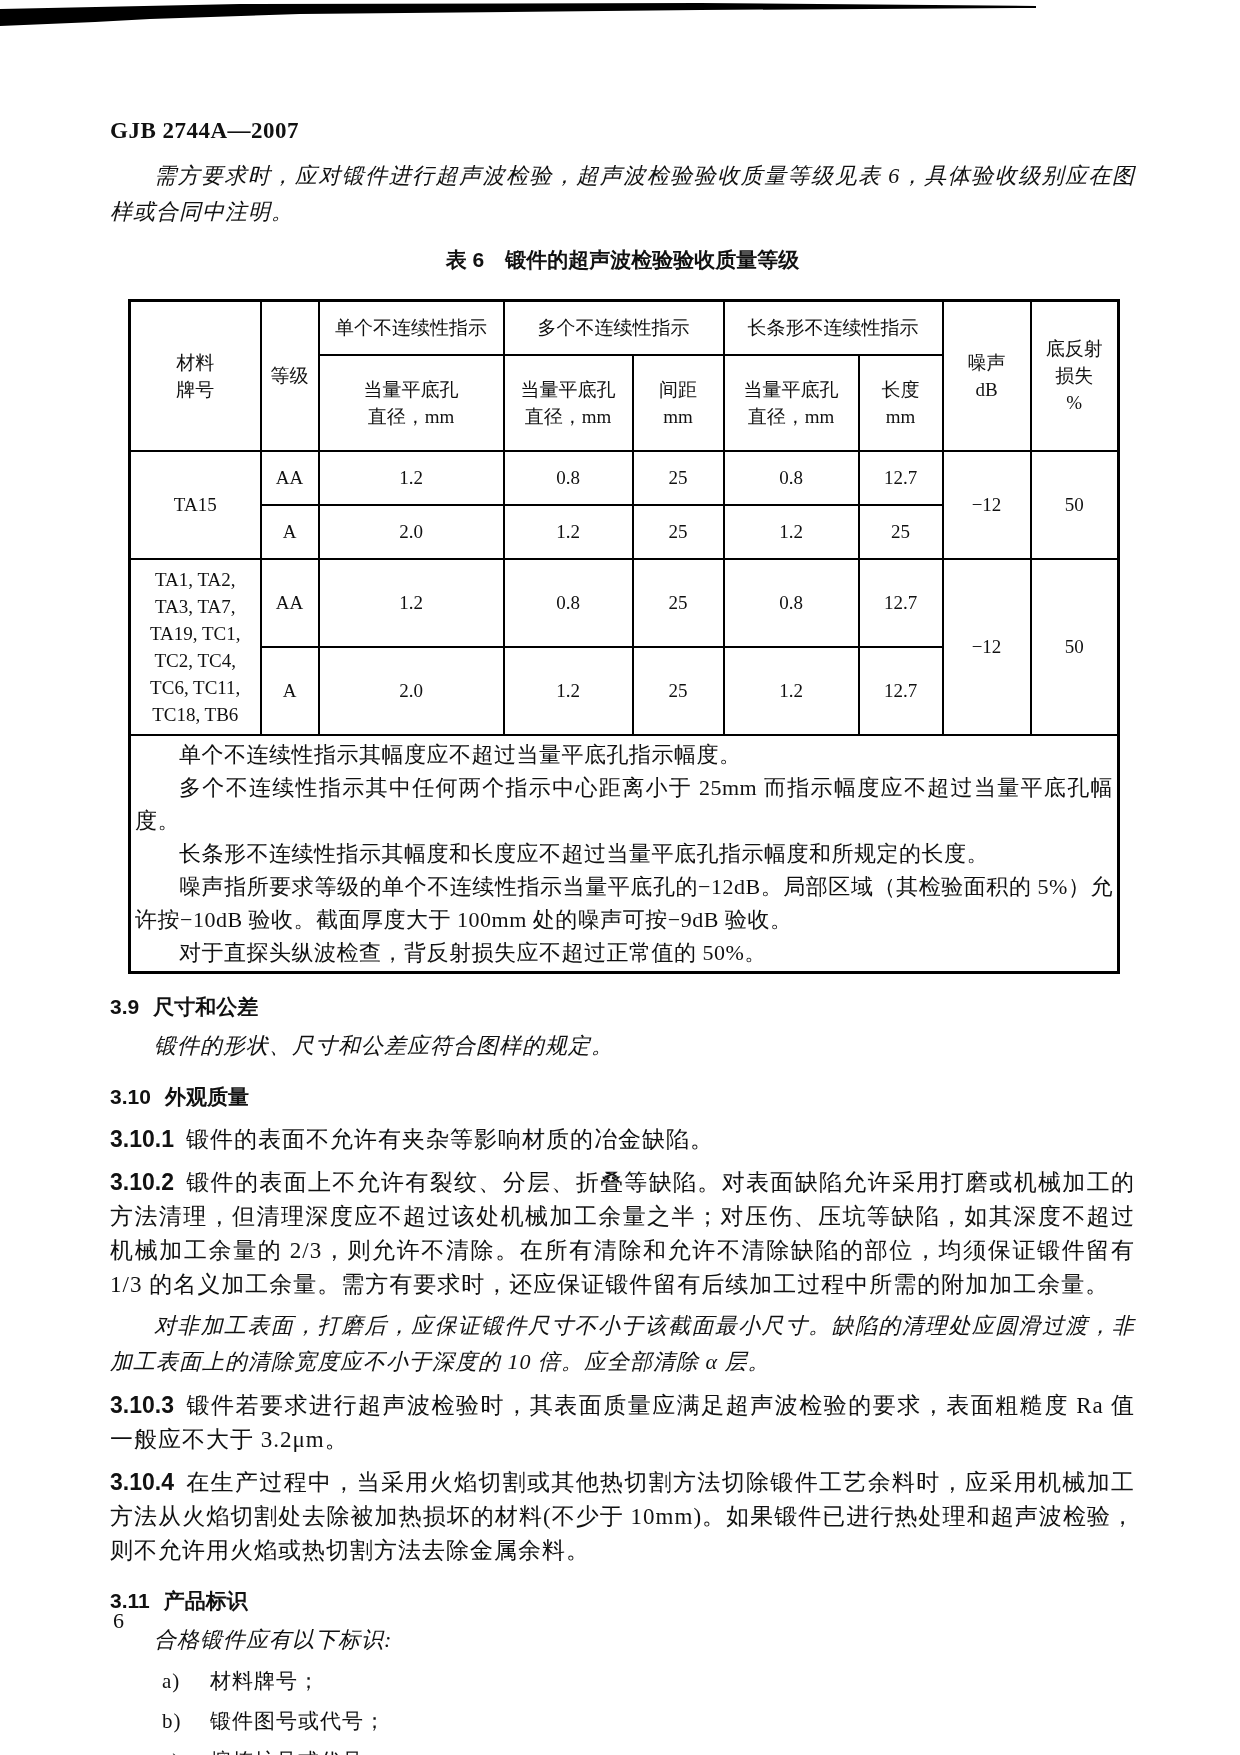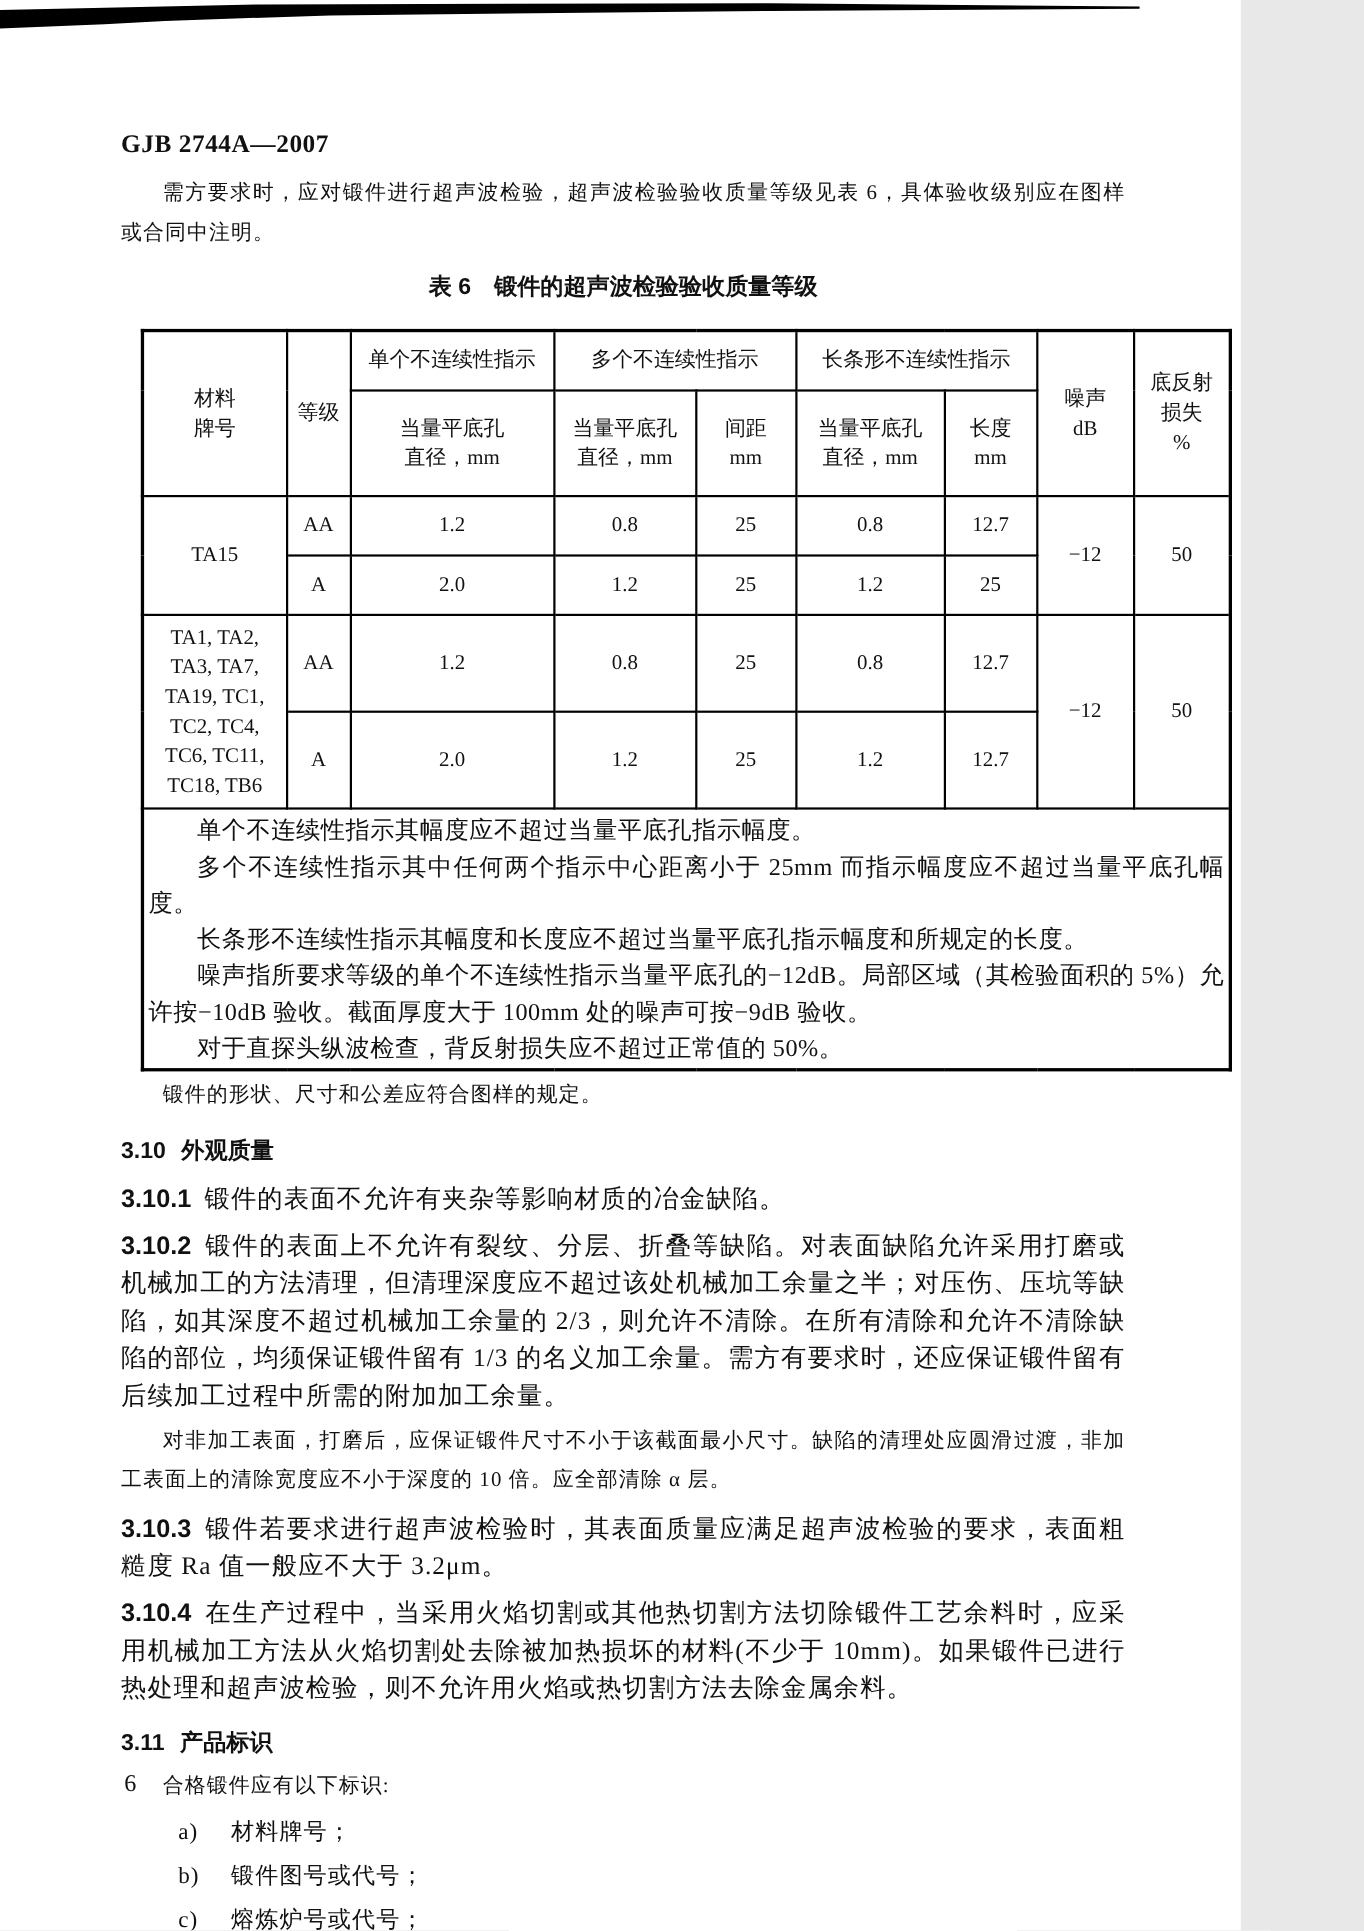--- a/index.html
+++ b/index.html
@@ -1,33 +1,33 @@
 <!DOCTYPE html>
 <html><head>
 <meta charset="utf-8">
 <style>
   html,body{margin:0;padding:0;background:#e8e8e8;}
   .page{
     position:relative;
-    width:1128px;height:1755px;
+    width:1240px;height:1755px;
     background:#ffffff;
     color:#111;
     font-family:"Liberation Serif","DejaVu Serif",serif;
     overflow:hidden;
     box-sizing:border-box;
     padding:118px 105px 0 110px;
   }
   .smudge{position:absolute;top:0;left:0;}
   .doc-header{
     font-family:"Liberation Serif","DejaVu Serif",serif;
     font-weight:bold;font-size:23px;letter-spacing:.5px;
   }
   .para{
-    font-size:19px;line-height:36px;margin:14px 0 0 0;
-    text-align:justify;letter-spacing:1px;
+    font-size:22px;line-height:36px;margin:14px 0 0 0;
+    text-align:justify;letter-spacing:1px;font-style:italic;
   }
   .indent{text-indent:2em;}
   .tbl-title{
     font-family:"Liberation Sans","DejaVu Sans",sans-serif;
     font-weight:bold;font-size:21px;text-align:center;margin:16px 0 25px 0;
   }
   table.t6{
     border-collapse:collapse;table-layout:fixed;
     width:990px;margin-left:18px;
     font-size:19px;
@@ -170,20 +170,23 @@
           <div class="note">单个不连续性指示其幅度应不超过当量平底孔指示幅度。</div>
           <div class="note">多个不连续性指示其中任何两个指示中心距离小于 25mm 而指示幅度应不超过当量平底孔幅度。</div>
           <div class="note">长条形不连续性指示其幅度和长度应不超过当量平底孔指示幅度和所规定的长度。</div>
           <div class="note">噪声指所要求等级的单个不连续性指示当量平底孔的−12dB。局部区域（其检验面积的 5%）允许按−10dB 验收。截面厚度大于 100mm 处的噪声可按−9dB 验收。</div>
           <div class="note">对于直探头纵波检查，背反射损失应不超过正常值的 50%。</div>
         </td>
       </tr>
     </tbody>
   </table>
 
+  <div class="sec-h">
+    <span class="num">3.9</span><span>尺寸和公差</span>
+  </div>
   <p class="para indent" style="margin-top:4px">锻件的形状、尺寸和公差应符合图样的规定。</p>
 
   <div class="sec-h">
     <span class="num">3.10</span><span>外观质量</span>
   </div>
 
   <p class="clause">
     <span class="num">3.10.1</span><span>锻件的表面不允许有夹杂等影响材质的冶金缺陷。</span>
   </p>
 

